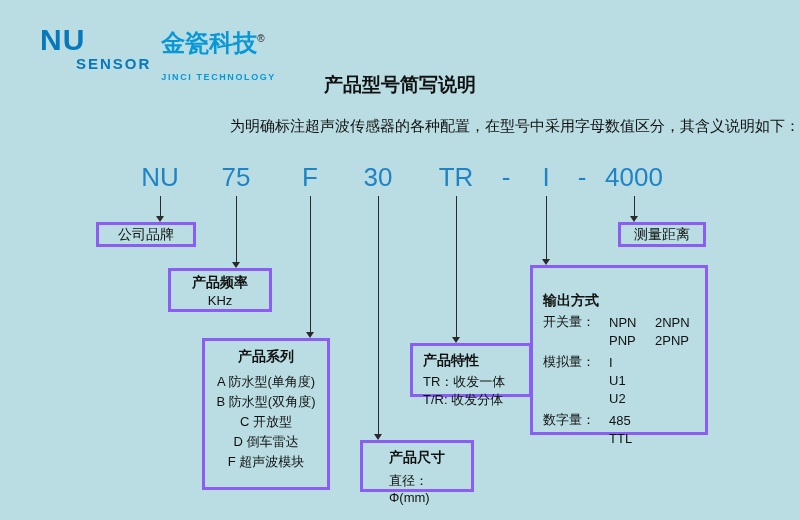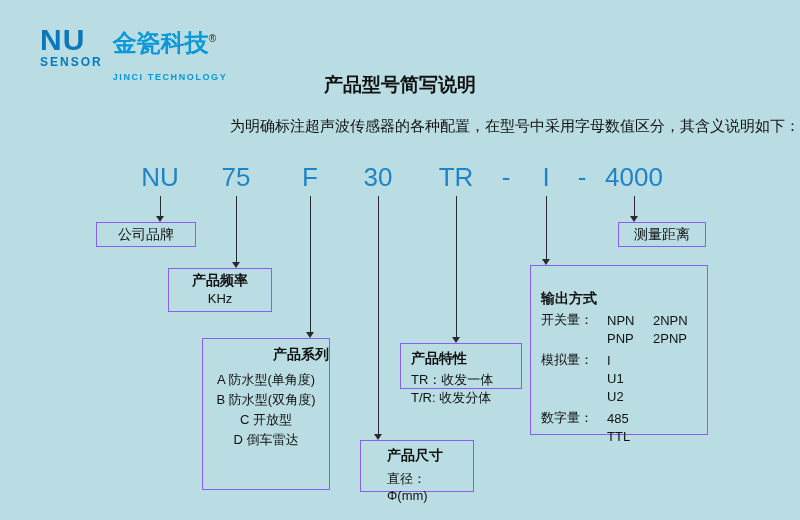--- a/index.html
+++ b/index.html
@@ -2,46 +2,46 @@
 <html><head>
 <meta charset="utf-8">
 <style>
   html,body{margin:0;padding:0;}
   body{font-family:"Liberation Sans","DejaVu Sans",sans-serif;}
   .page{position:relative;width:800px;height:520px;background:#b9dde2;overflow:hidden;color:#1a1a1a;}
 
   
   .logo{position:absolute;left:40px;top:26px;display:flex;align-items:flex-start;gap:10px;}
   .logo-nu{font-size:30px;font-weight:900;color:#0878bc;line-height:28px;letter-spacing:1px;}
-  .logo-sensor{font-size:12px;font-weight:bold;color:#0878bc;letter-spacing:2px;margin-top:1px;}
+  .logo-sensor{font-size:15px;font-weight:bold;color:#0878bc;letter-spacing:2px;margin-top:1px;margin-left:36px;}
   .logo-cn{font-size:24px;font-weight:bold;color:#0898d8;line-height:26px;}
   .logo-cn .reg{font-size:10px;vertical-align:super;color:#222;font-weight:normal;}
   .logo-en{font-size:9px;font-weight:bold;color:#0898d8;letter-spacing:1.6px;margin-top:16px;}
 
   .title{position:absolute;left:0;top:72px;width:100%;text-align:center;font-size:19px;font-weight:bold;color:#111;}
   .subtitle{position:absolute;left:0;top:117px;width:100%;text-align:right;font-size:15px;color:#111;}
 
   
   .seg{position:absolute;top:162px;transform:translateX(-50%);font-size:26px;font-weight:500;color:#1f83c6;white-space:nowrap;}
 
   
   .vline{position:absolute;width:0;border-left:1px solid #2a2a2a;}
   .varrow{position:absolute;width:0;height:0;border-left:4px solid transparent;border-right:4px solid transparent;border-top:6px solid #2a2a2a;}
 
   
-  .box{position:absolute;border:1px solid #8b5cf6;font-size:14px;color:#111;box-sizing:border-box;}
+  .box{position:absolute;border:3px solid #8b5cf6;font-size:14px;color:#111;box-sizing:border-box;}
   .box .bold{font-weight:bold;}
   .center{text-align:center;}
 
   .brand-box,.distance-box{display:flex;align-items:center;justify-content:center;}
   .freq-box{padding-top:3px;}
   .freq-box .unit{font-size:13px;margin-top:1px;}
 
   .series-box{padding-top:7px;}
-  .series-box .series-title{font-size:14px;margin-bottom:6px;text-align:right;}
+  .series-box .series-title{font-size:14px;margin-bottom:6px;}
   .series-box .series-item{font-size:13px;line-height:20px;}
 
   .feature-box{padding:6px 10px;}
   .feature-box .feature-item{font-size:13px;line-height:18px;}
   .feature-box .bold{margin-bottom:3px;}
 
   .size-box{padding:6px 26px;}
   .size-box .size-sub{font-size:13px;margin-top:5px;}
 
   .output-box{padding:24px 10px;}
@@ -114,23 +114,24 @@
     <div class="bold">产品频率</div>
     <div class="unit">KHz</div>
   </div>
 
   <div class="box series-box center" style="left:202px;top:338px;width:128px;height:152px">
     <div class="bold series-title">产品系列</div>
     <div class="series-item">A 防水型(单角度)</div>
     <div class="series-item">B 防水型(双角度)</div>
     <div class="series-item">C 开放型</div>
     <div class="series-item">D 倒车雷达</div>
+    <div class="series-item">F 超声波模块</div>
   </div>
 
-  <div class="box feature-box" style="left:400px;top:343px;width:122px;height:46px">
+  <div class="box feature-box" style="left:410px;top:343px;width:122px;height:54px">
     <div class="bold">产品特性</div>
     <div class="feature-item">TR：收发一体</div>
     <div class="feature-item">T/R: 收发分体</div>
   </div>
 
   <div class="box size-box" style="left:360px;top:440px;width:114px;height:52px">
     <div class="bold">产品尺寸</div>
     <div class="size-sub">直径：Φ(mm)</div>
   </div>
 

